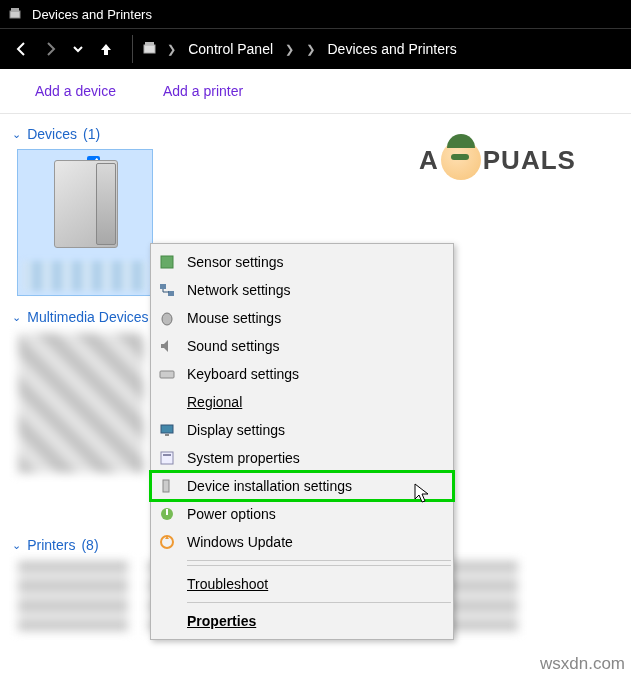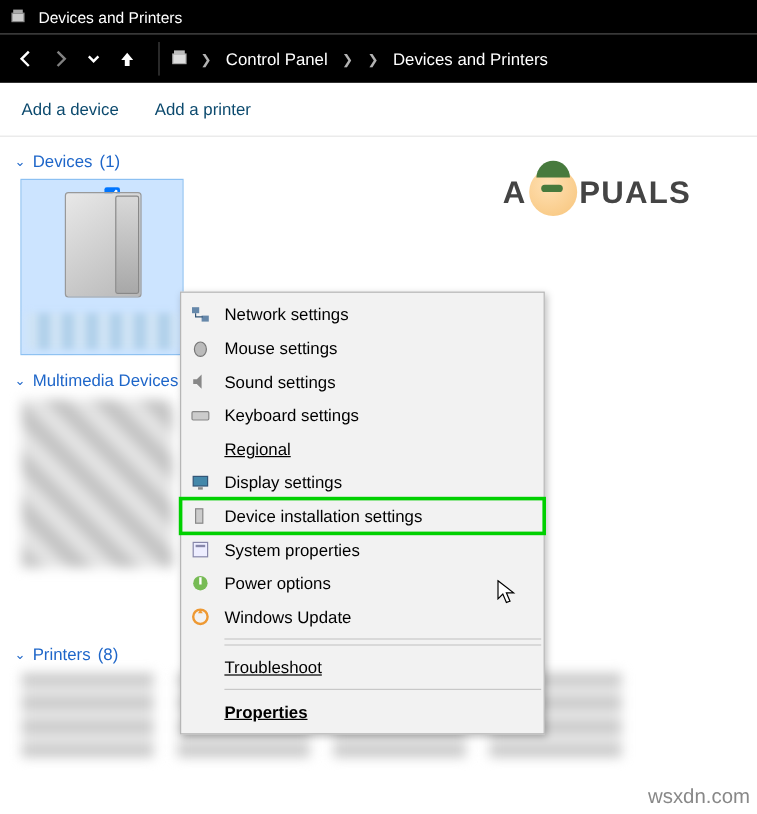--- a/index.html
+++ b/index.html
@@ -66,24 +66,25 @@
 }
 .commandbar {
   height: 44px;
   display: flex;
   align-items: center;
   padding: 0 18px;
   gap: 30px;
   border-bottom: 1px solid #e6e6e6;
 }
 .commandbar a {
-  color: #0c4a6e;
+  color: #6d28d9;
   text-decoration: none;
   cursor: pointer;
   font-size: 14px;
+  margin-left: 17px;
 }
 .content {
   padding: 8px 12px 0 12px;
 }
 .section-header {
   display: flex;
   align-items: center;
   gap: 6px;
   color: #1e66c9;
   font-size: 14px;
@@ -332,20 +333,28 @@
     <div class="blurred-p"></div>
     <div class="blurred-p"></div>
     <div class="blurred-p"></div>
   </div>
 </div>
 
 <div class="context-menu">
   <div class="mi">
     <span class="micon">
         <svg width="16" height="16">
+          <rect x="2" y="2" width="12" height="12" fill="#6a6" stroke="#484"></rect>
+        </svg>
+      </span>
+    <span class="lbl">Sensor settings</span>
+  </div>
+  <div class="mi">
+    <span class="micon">
+        <svg width="16" height="16">
           <rect x="1" y="2" width="6" height="5" fill="#68a"></rect>
           <rect x="9" y="9" width="6" height="5" fill="#68a"></rect>
           <path d="M4 7v3h6" stroke="#357" fill="none"></path>
         </svg>
       </span>
     <span class="lbl">Network settings</span>
   </div>
   <div class="mi">
     <span class="micon">
         <svg width="16" height="16">
@@ -375,36 +384,36 @@
   </div>
   <div class="mi">
     <span class="micon">
         <svg width="16" height="16">
           <rect x="2" y="3" width="12" height="8" fill="#48a" stroke="#357"></rect>
           <rect x="6" y="12" width="4" height="2" fill="#888"></rect>
         </svg>
       </span>
     <span class="lbl">Display settings</span>
   </div>
-  <div class="mi highlight">
-    <span class="micon">
-        <svg width="16" height="16">
-          <rect x="4" y="2" width="6" height="12" fill="#ccc" stroke="#888"></rect>
-        </svg>
-      </span>
-    <span class="lbl">Device installation settings</span>
-  </div>
   <div class="mi">
     <span class="micon">
         <svg width="16" height="16">
           <rect x="2" y="2" width="12" height="12" fill="#eef" stroke="#88a"></rect>
           <rect x="4" y="4" width="8" height="2" fill="#88a"></rect>
         </svg>
       </span>
     <span class="lbl">System properties</span>
+  </div>
+  <div class="mi highlight">
+    <span class="micon">
+        <svg width="16" height="16">
+          <rect x="4" y="2" width="6" height="12" fill="#ccc" stroke="#888"></rect>
+        </svg>
+      </span>
+    <span class="lbl">Device installation settings</span>
   </div>
   <div class="mi">
     <span class="micon">
         <svg width="16" height="16">
           <circle cx="8" cy="8" r="6" fill="#7b5"></circle>
           <path d="M8 3v6" stroke="#fff" stroke-width="2"></path>
         </svg>
       </span>
     <span class="lbl">Power options</span>
   </div>

